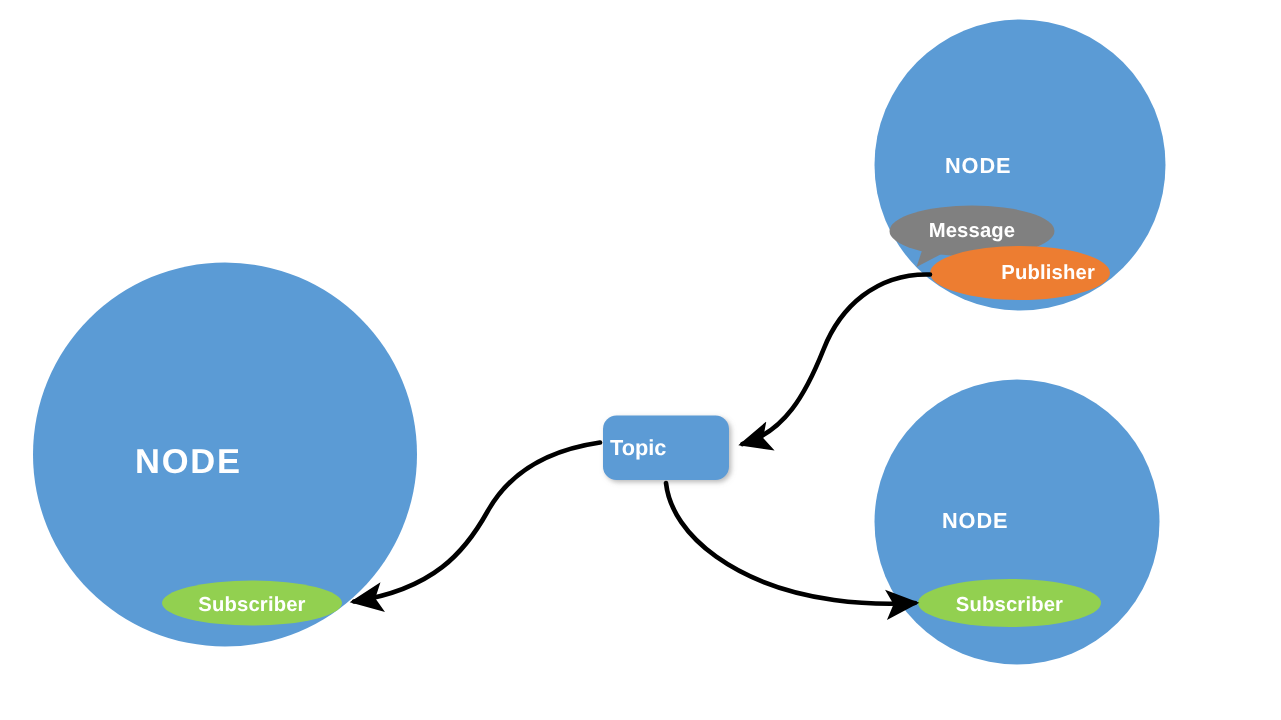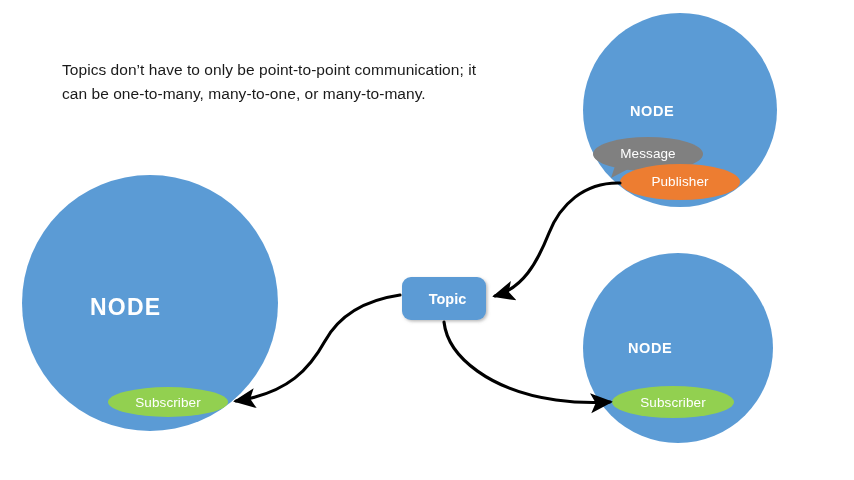--- a/index.html
+++ b/index.html
@@ -46,21 +46,21 @@
   .node-label.big {
     font-size: 23px;
     letter-spacing: 1.2px;
   }
   .node-label.small {
     font-size: 14.5px;
   }
   .pill-label {
     position: absolute;
     color: #ffffff;
-    font-weight: normal;
+    font-weight: bold;
     font-size: 13.5px;
     text-align: center;
     pointer-events: none;
     letter-spacing: 0.1px;
   }
   .topic-label {
     position: absolute;
     color: #ffffff;
     font-weight: bold;
     font-size: 14.5px;
@@ -105,31 +105,30 @@
       <rect x="402" y="277" width="84" height="43" rx="9" ry="9" fill="#5B9BD5"></rect>
     </g>
 
     <path d="M 620 183 C 584 182 560 205 549 233 C 537 263 523 288 495 296" fill="none" stroke="#000000" stroke-width="3.1" stroke-linecap="round" marker-end="url(#arrowhead)"></path>
 
     <path d="M 400 295 C 366 300 340 314 325 341 C 310 368 289 393 236 401" fill="none" stroke="#000000" stroke-width="3.1" stroke-linecap="round" marker-end="url(#arrowhead)"></path>
 
     <path d="M 444 322 C 448 358 492 391 556 400 C 578 403 594 403 610 402" fill="none" stroke="#000000" stroke-width="3.1" stroke-linecap="round" marker-end="url(#arrowhead)"></path>
   </svg>
 
-  <div class="caption">Topics don’t have to only be point-to-point communication; it can be one-to-many, many-to-one, or many-to-many.</div>
 
   <div class="node-label small" style="left:630px; top:103px; width:100px;">NODE</div>
 
   <div class="pill-label" style="left:598px; top:146px; width:100px;">Message</div>
 
-  <div class="pill-label" style="left:630px; top:174px; width:100px;">Publisher</div>
+  <div class="pill-label" style="left:630px; top:174px; width:100px;text-align:right;">Publisher</div>
 
   <div class="node-label big" style="left:90px; top:294px; width:120px;">NODE</div>
 
   <div class="pill-label" style="left:118px; top:395px; width:100px;">Subscriber</div>
 
   <div class="node-label small" style="left:628px; top:340px; width:100px;">NODE</div>
 
   <div class="pill-label" style="left:623px; top:395px; width:100px;">Subscriber</div>
 
-  <div class="topic-label" style="left:401px; top:291px; width:61px;padding-left:16px;">Topic</div>
+  <div class="topic-label" style="left:379px; top:291px; width:61px;padding-left:16px;">Topic</div>
 
 </div>
 
 </body></html>

